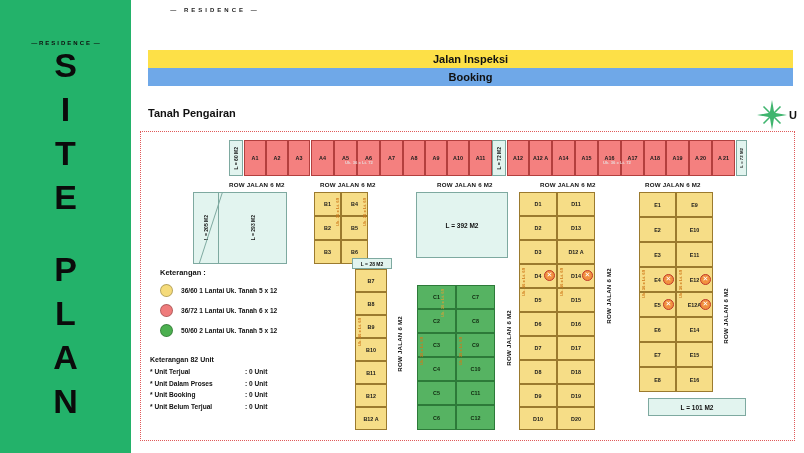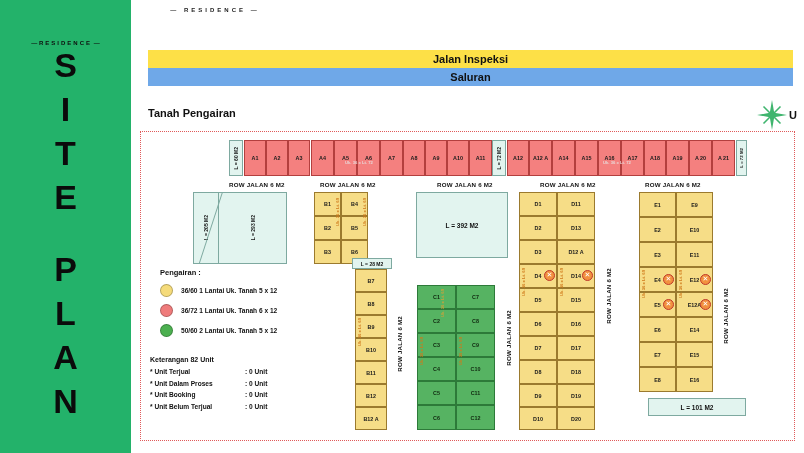--- a/index.html
+++ b/index.html
@@ -101,21 +101,21 @@
     <div class="banner-word" style="top:384px">N</div>
   </div>
 
   <div class="logo">
     <div class="logo-sub">
       —&nbsp;<span>RESIDENCE</span>&nbsp;—
     </div>
   </div>
 
   <div class="band band-road">Jalan Inspeksi</div>
-  <div class="band band-water">Saluran</div>
+  <div class="band band-water">Booking</div>
   <div class="band-tanah">Tanah Pengairan</div>
 
   <div class="compass">
     <svg width="30" height="30" viewBox="0 0 30 30">
       <path d="M15 0 L17.2 12.8 L30 15 L17.2 17.2 L15 30 L12.8 17.2 L0 15 L12.8 12.8 Z" fill="#3fb56e"></path>
       <path d="M23.5 6.5 L16.8 13.2 L23.5 6.5 M6.5 6.5 L13.2 13.2 M6.5 23.5 L13.2 16.8 M23.5 23.5 L16.8 16.8" stroke="#3fb56e" stroke-width="1.6"></path>
     </svg>
     <div class="u">U</div>
   </div>
 
@@ -271,21 +271,21 @@
   <div class="xmark" style="left:663px;top:274px">✕</div>
   <div class="xmark" style="left:663px;top:299px">✕</div>
   <div class="xmark" style="left:700px;top:274px">✕</div>
   <div class="xmark" style="left:700px;top:299px">✕</div>
 
   <div class="rowlbl v" style="left:722px;top:288px">ROW JALAN 6 M2</div>
 
   <div class="cell mint" style="left:648px;top:398px;width:98px;height:18px;font-size:6.5px;font-weight:800">L = 101 M2</div>
 
   <div class="legend">
-    <div class="legend-title">Pengairan :</div>
+    <div class="legend-title">Keterangan :</div>
     <div class="legend-row">
       <span class="dot y"></span>
       <span class="legend-txt">36/60 1 Lantai Uk. Tanah 5 x 12</span>
     </div>
     <div class="legend-row">
       <span class="dot r"></span>
       <span class="legend-txt">36/72 1 Lantai Uk. Tanah 6 x 12</span>
     </div>
     <div class="legend-row">
       <span class="dot g"></span>

